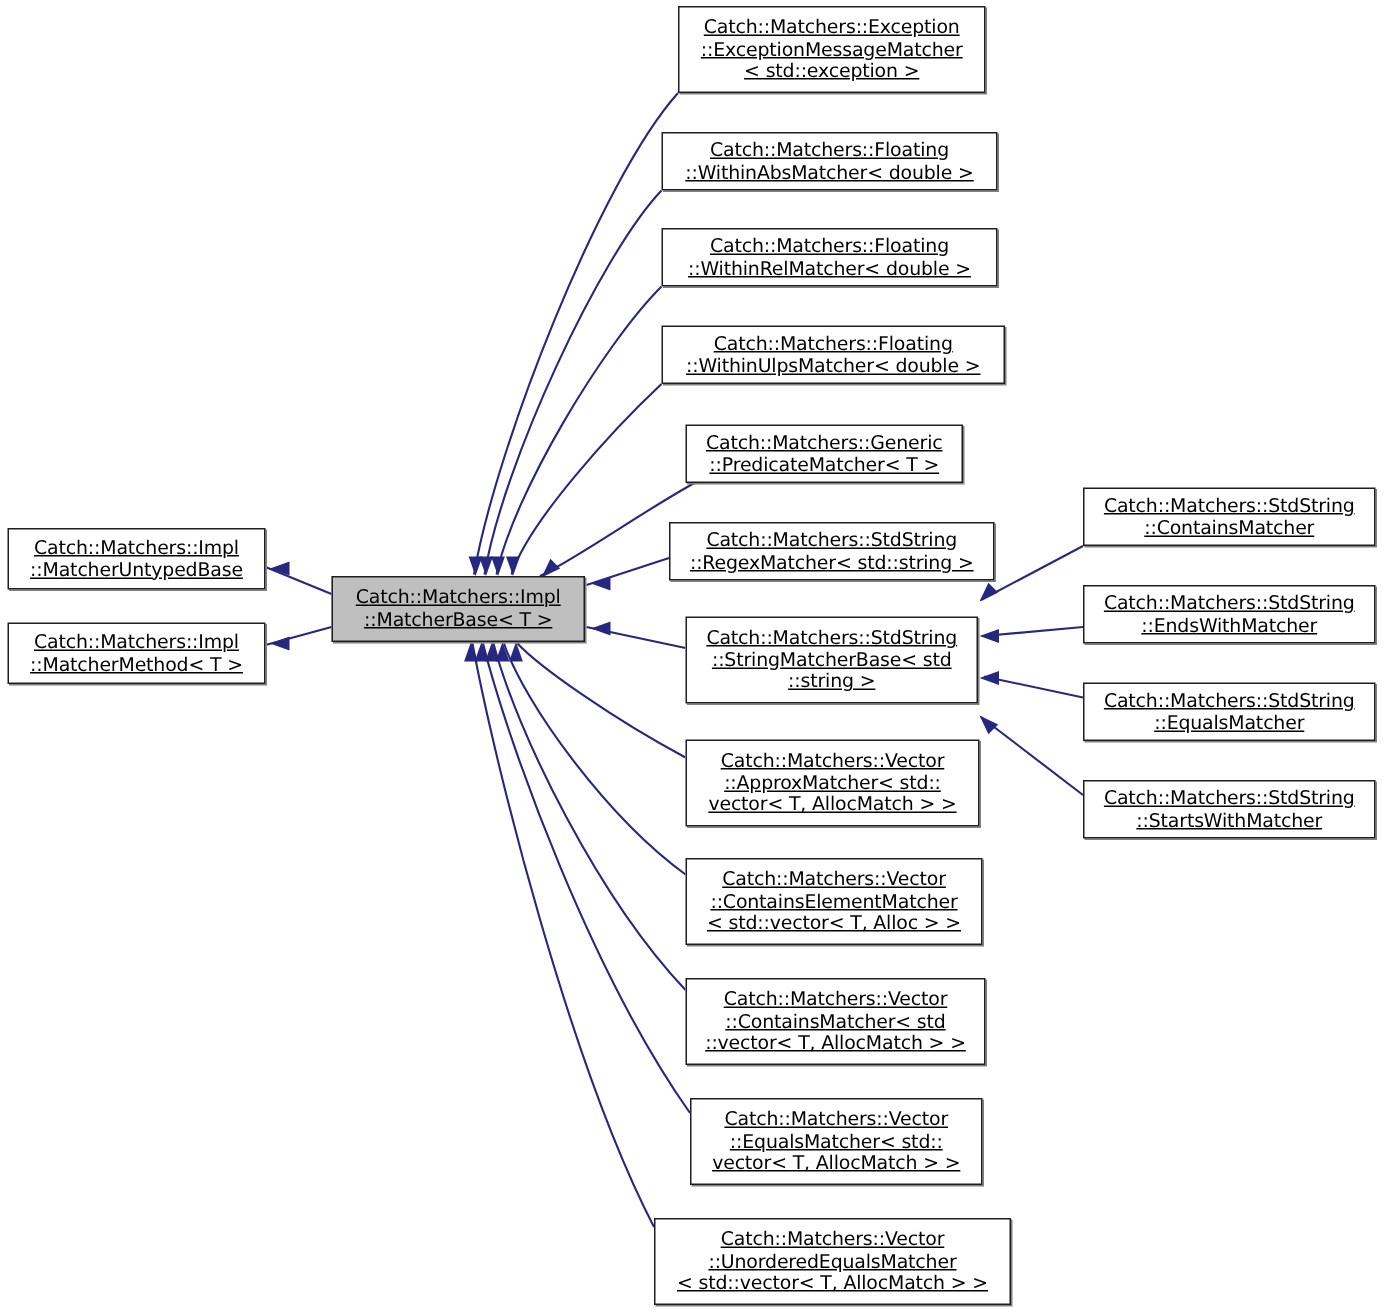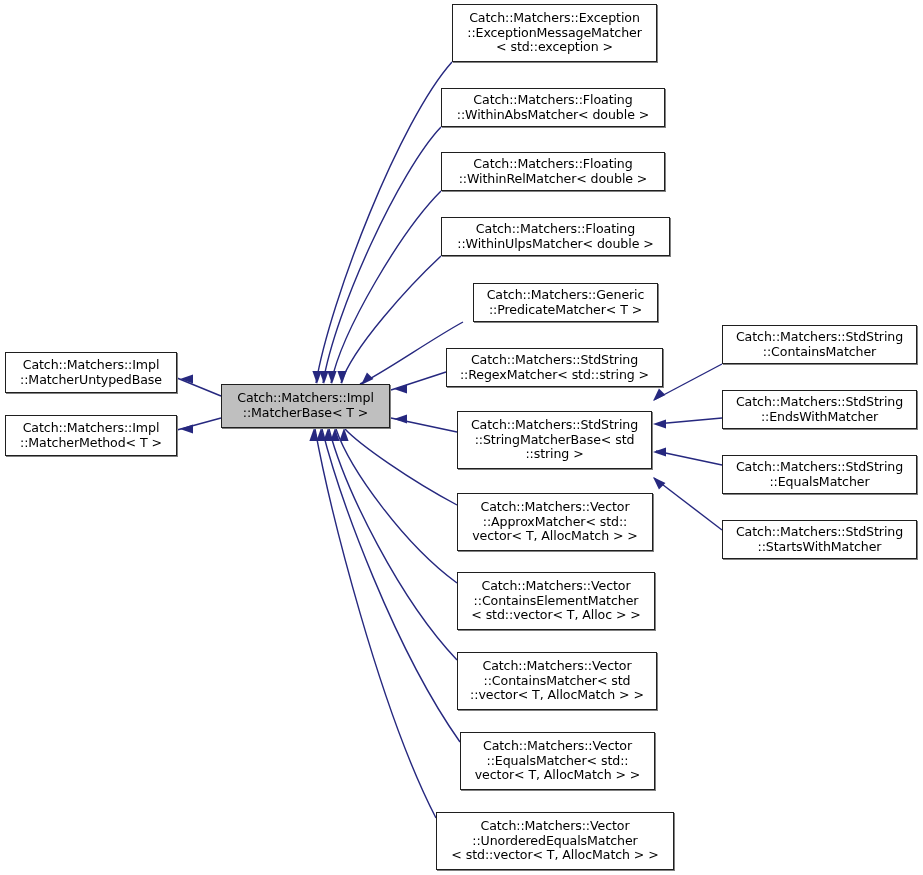--- a/index.html
+++ b/index.html
@@ -42,20 +42,21 @@
     z-index: 2;
     box-shadow: 1px 1px 0 0 #808080;
   }
   .node.root {
     background: #bfbfbf;
     border: 1px solid #1f1f1f;
   }
   .node-label {
     display: block;
     padding: 0 3px;
+    text-decoration: underline;
   }
 </style>
 </head>
 <body>
 
 <div id="diagram">
   <svg id="edges" viewBox="0 0 923 875">
       <path d="M 221,396 L 177,378" fill="none" stroke="#26287f" stroke-width="1.4"></path>
       <polygon points="180,379 193,374.4 193,383.6" fill="#26287f"></polygon>
       <path d="M 221,418 L 177,430" fill="none" stroke="#26287f" stroke-width="1.4"></path>
@@ -102,21 +103,21 @@
 ::MatcherBase&lt; T &gt;</span></div>
       <div class="node" style="left: 452px; top: 4px; width: 205px; height: 58px;"><span class="node-label">Catch::Matchers::Exception
 ::ExceptionMessageMatcher
 &lt; std::exception &gt;</span></div>
       <div class="node" style="left: 441px; top: 88px; width: 224px; height: 39px;"><span class="node-label">Catch::Matchers::Floating
 ::WithinAbsMatcher&lt; double &gt;</span></div>
       <div class="node" style="left: 441px; top: 152px; width: 224px; height: 39px;"><span class="node-label">Catch::Matchers::Floating
 ::WithinRelMatcher&lt; double &gt;</span></div>
       <div class="node" style="left: 441px; top: 217px; width: 229px; height: 39px;"><span class="node-label">Catch::Matchers::Floating
 ::WithinUlpsMatcher&lt; double &gt;</span></div>
-      <div class="node" style="left: 473px; top: 283px; width: 185px; height: 39px;"><span class="node-label">Catch::Matchers::Generic
+      <div class="node" style="left: 457px; top: 283px; width: 185px; height: 39px;"><span class="node-label">Catch::Matchers::Generic
 ::PredicateMatcher&lt; T &gt;</span></div>
       <div class="node" style="left: 446px; top: 348px; width: 217px; height: 39px;"><span class="node-label">Catch::Matchers::StdString
 ::RegexMatcher&lt; std::string &gt;</span></div>
       <div class="node" style="left: 457px; top: 411px; width: 195px; height: 58px;"><span class="node-label">Catch::Matchers::StdString
 ::StringMatcherBase&lt; std
 ::string &gt;</span></div>
       <div class="node" style="left: 457px; top: 493px; width: 196px; height: 58px;"><span class="node-label">Catch::Matchers::Vector
 ::ApproxMatcher&lt; std::
 vector&lt; T, AllocMatch &gt; &gt;</span></div>
       <div class="node" style="left: 457px; top: 572px; width: 198px; height: 58px;"><span class="node-label">Catch::Matchers::Vector

